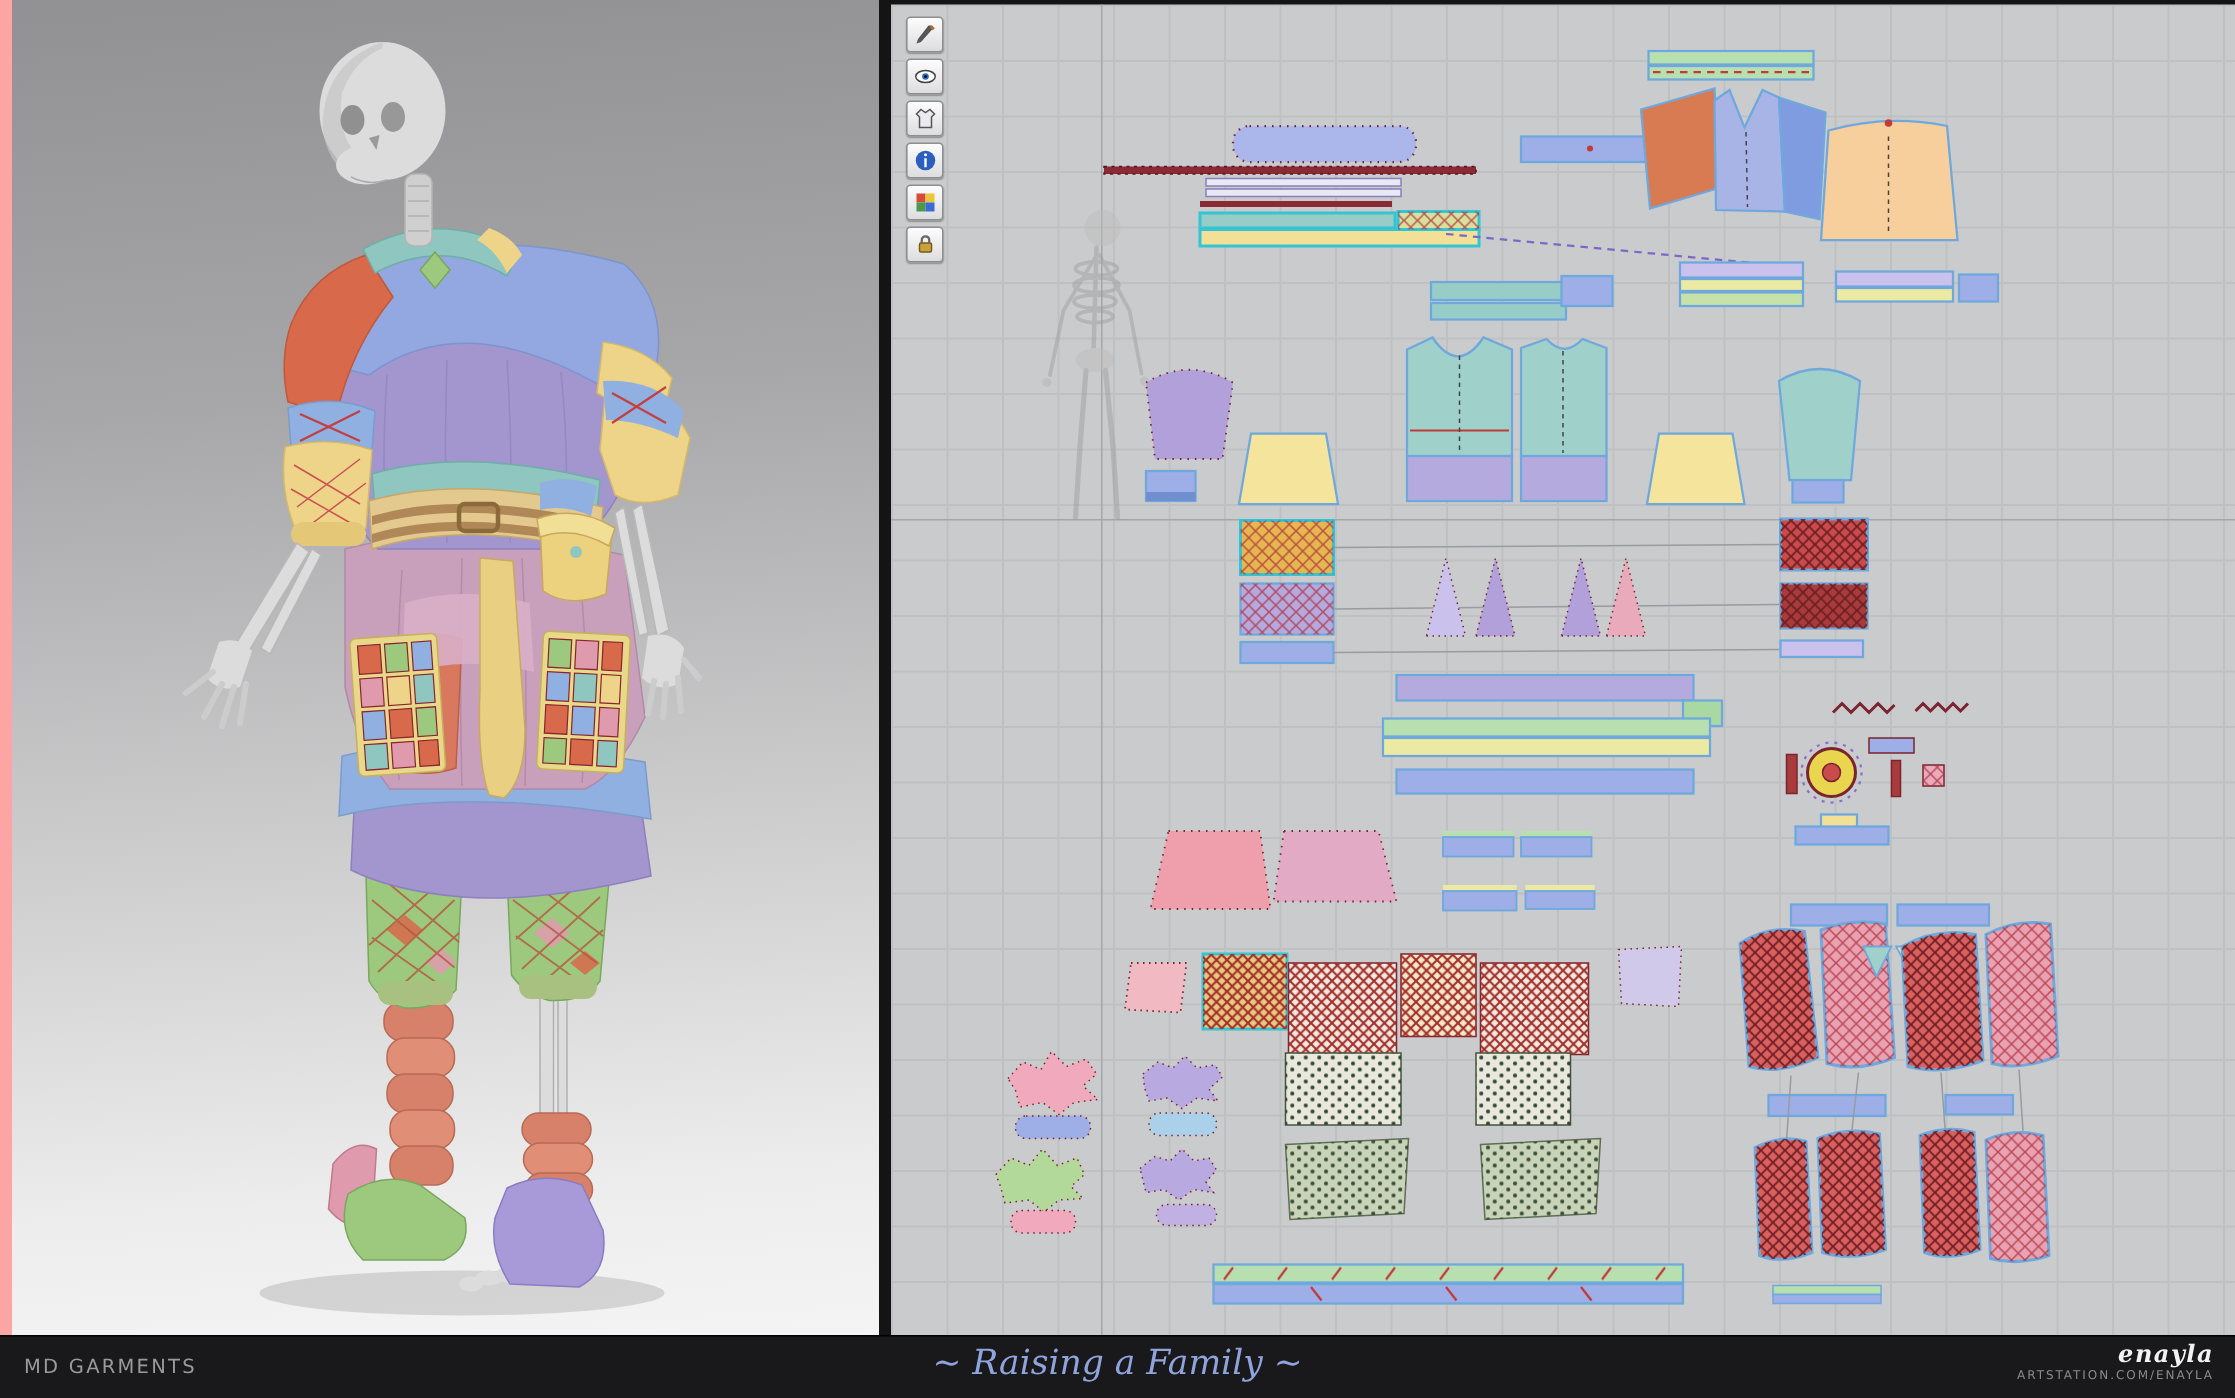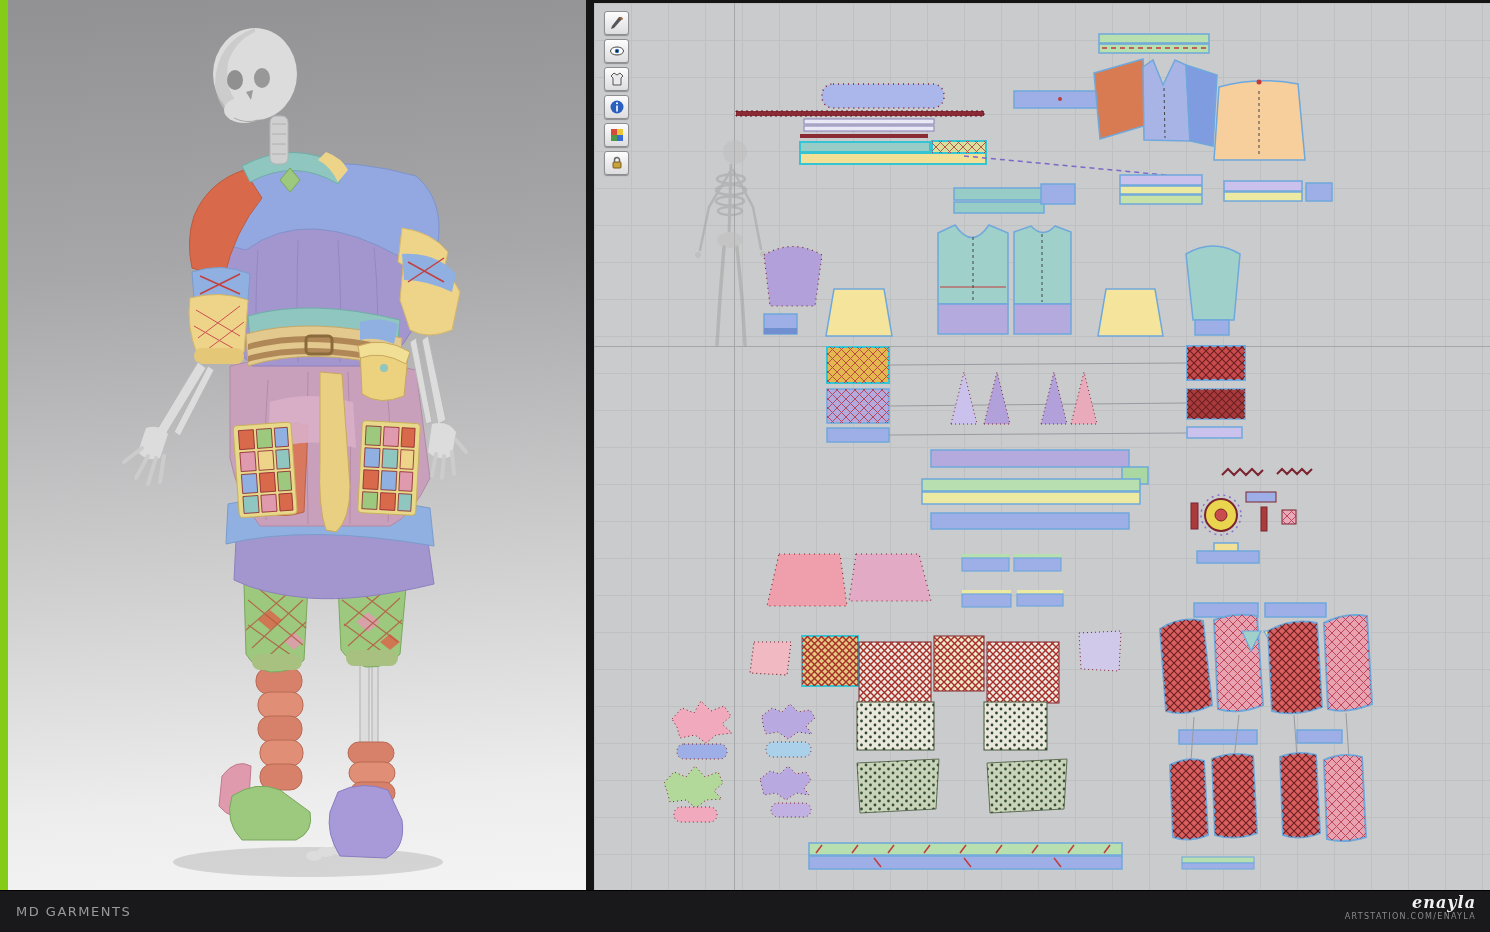--- a/index.html
+++ b/index.html
@@ -1,17 +1,17 @@
 <!DOCTYPE html>
 <html style="--panel_bg: #cacbcc; --grid_line: #bfc0c2; --axis_line: #a5a6a8; --footer_bg: #19191b; --title_text: #8fa3dc; --muted_text: #9a9a9a; --periwinkle: #93a8e0; --lavender: #a396cf; --tunic_orange: #d8694a; --soft_yellow: #eed489; --teal: #8fc6bf; --mauve: #c9a0bb; --pink: #e09aae; --coral: #d8816a; --leaf_green: #9cc97e; --trim_blue: #8fb0e0; --bone: #dcdcdc; --belt_tan: #e3c98e; --boot_purple: #a89ad8; --selected_outline: #35c4d4; --pattern_outline: #6fa8dc; --stitch_maroon: #7a2430;"><head>
 <meta charset="utf-8">
 <style>
   *{margin:0;padding:0;box-sizing:border-box}
   html,body{background:#2a2a2a;font-family:"DejaVu Sans","Liberation Sans",sans-serif}
-  .stage{position:relative;width:1490px;height:932px;background:#84cc16;overflow:hidden}
+  .stage{position:relative;width:1490px;height:932px;background:#fca5a5;overflow:hidden}
 
   
   .viewport3d{position:absolute;left:8px;top:0;width:578px;height:890px;
     background:linear-gradient(176deg,#919194 0%,#a7a7a9 30%,#cdcdce 62%,#ededee 88%,#f4f4f5 100%)}
   .viewport3d svg{display:block;width:100%;height:100%}
 
   
   .pattern-panel{position:absolute;left:594px;top:0;width:896px;height:890px;
     background-color:var(--panel_bg,#cacbcc);
     background-image:linear-gradient(var(--grid_line,#bdbec0) 1px,transparent 1px),
@@ -459,19 +459,20 @@
               <rect x="4" y="7" width="8" height="6" rx="1" fill="#c8a23a" stroke="#7a5a1a"></rect>
               <path d="M5.5 7 V5 a2.5 2.5 0 0 1 5 0 V7" fill="none" stroke="#666" stroke-width="1.5"></path>
             </svg>
           </span>
         </div>
       </div>
   </div>
 
   <div class="footer">
     <span class="footer-left">MD GARMENTS</span>
+    <span class="footer-title">~ Raising a Family ~</span>
     <span class="brand">
       <span class="brand-name">enayla</span>
       <span class="brand-sub">ARTSTATION.COM/ENAYLA</span>
     </span>
   </div>
 
 </div>
 
 </body></html>

